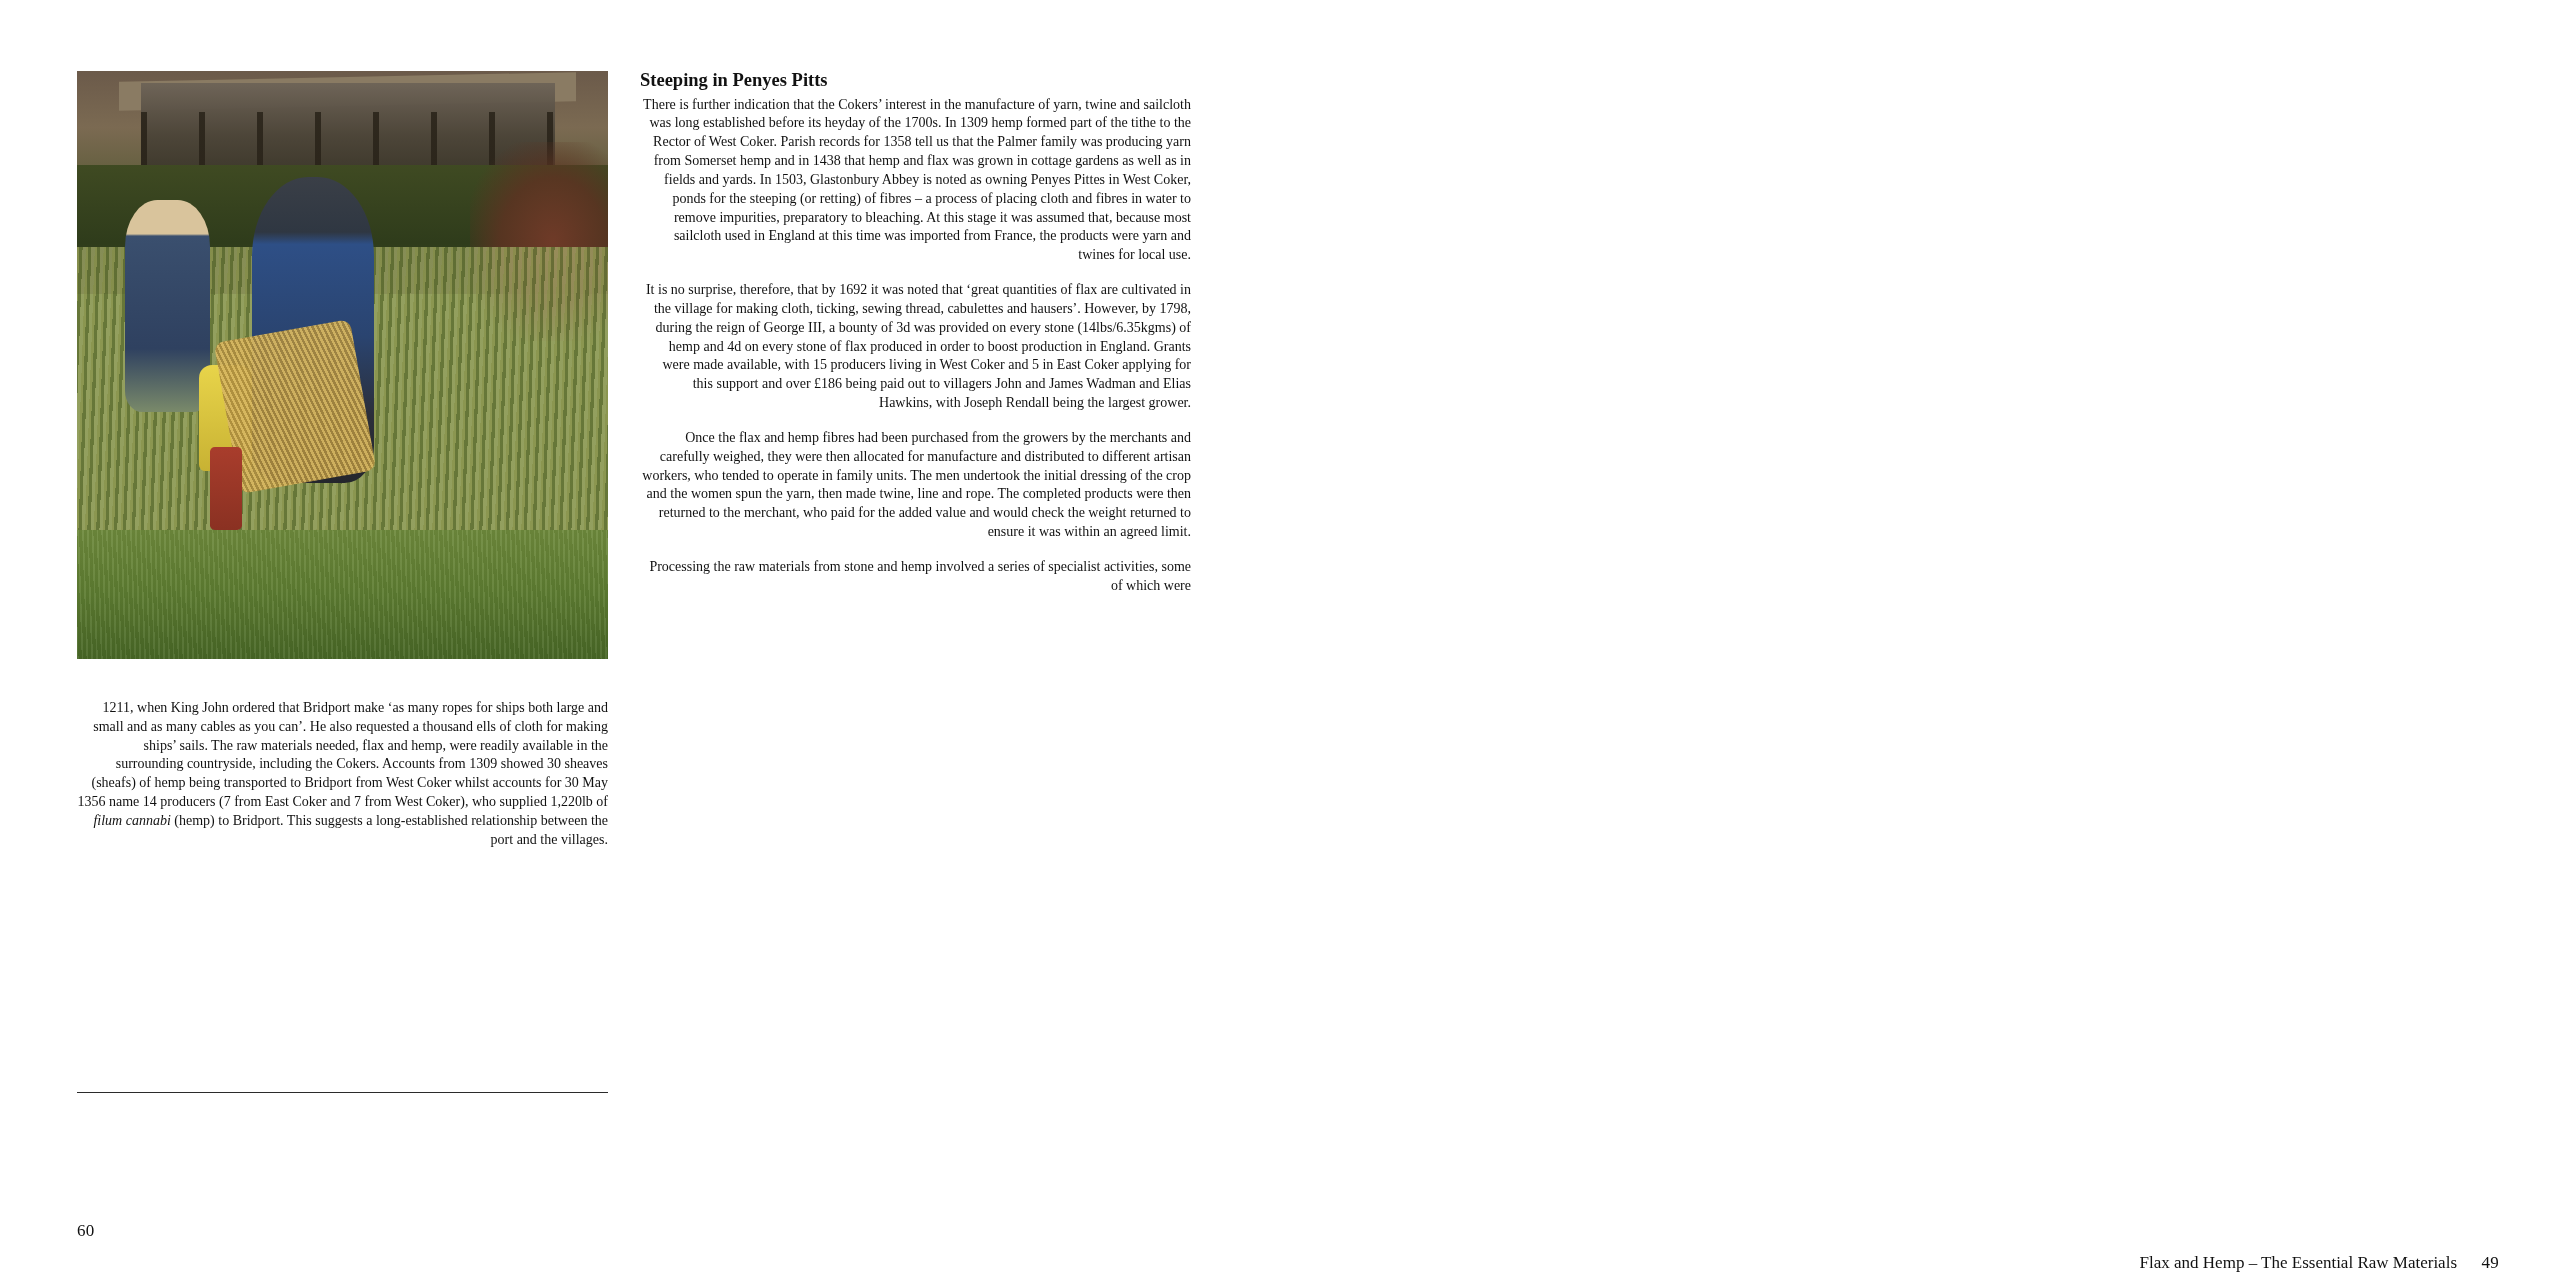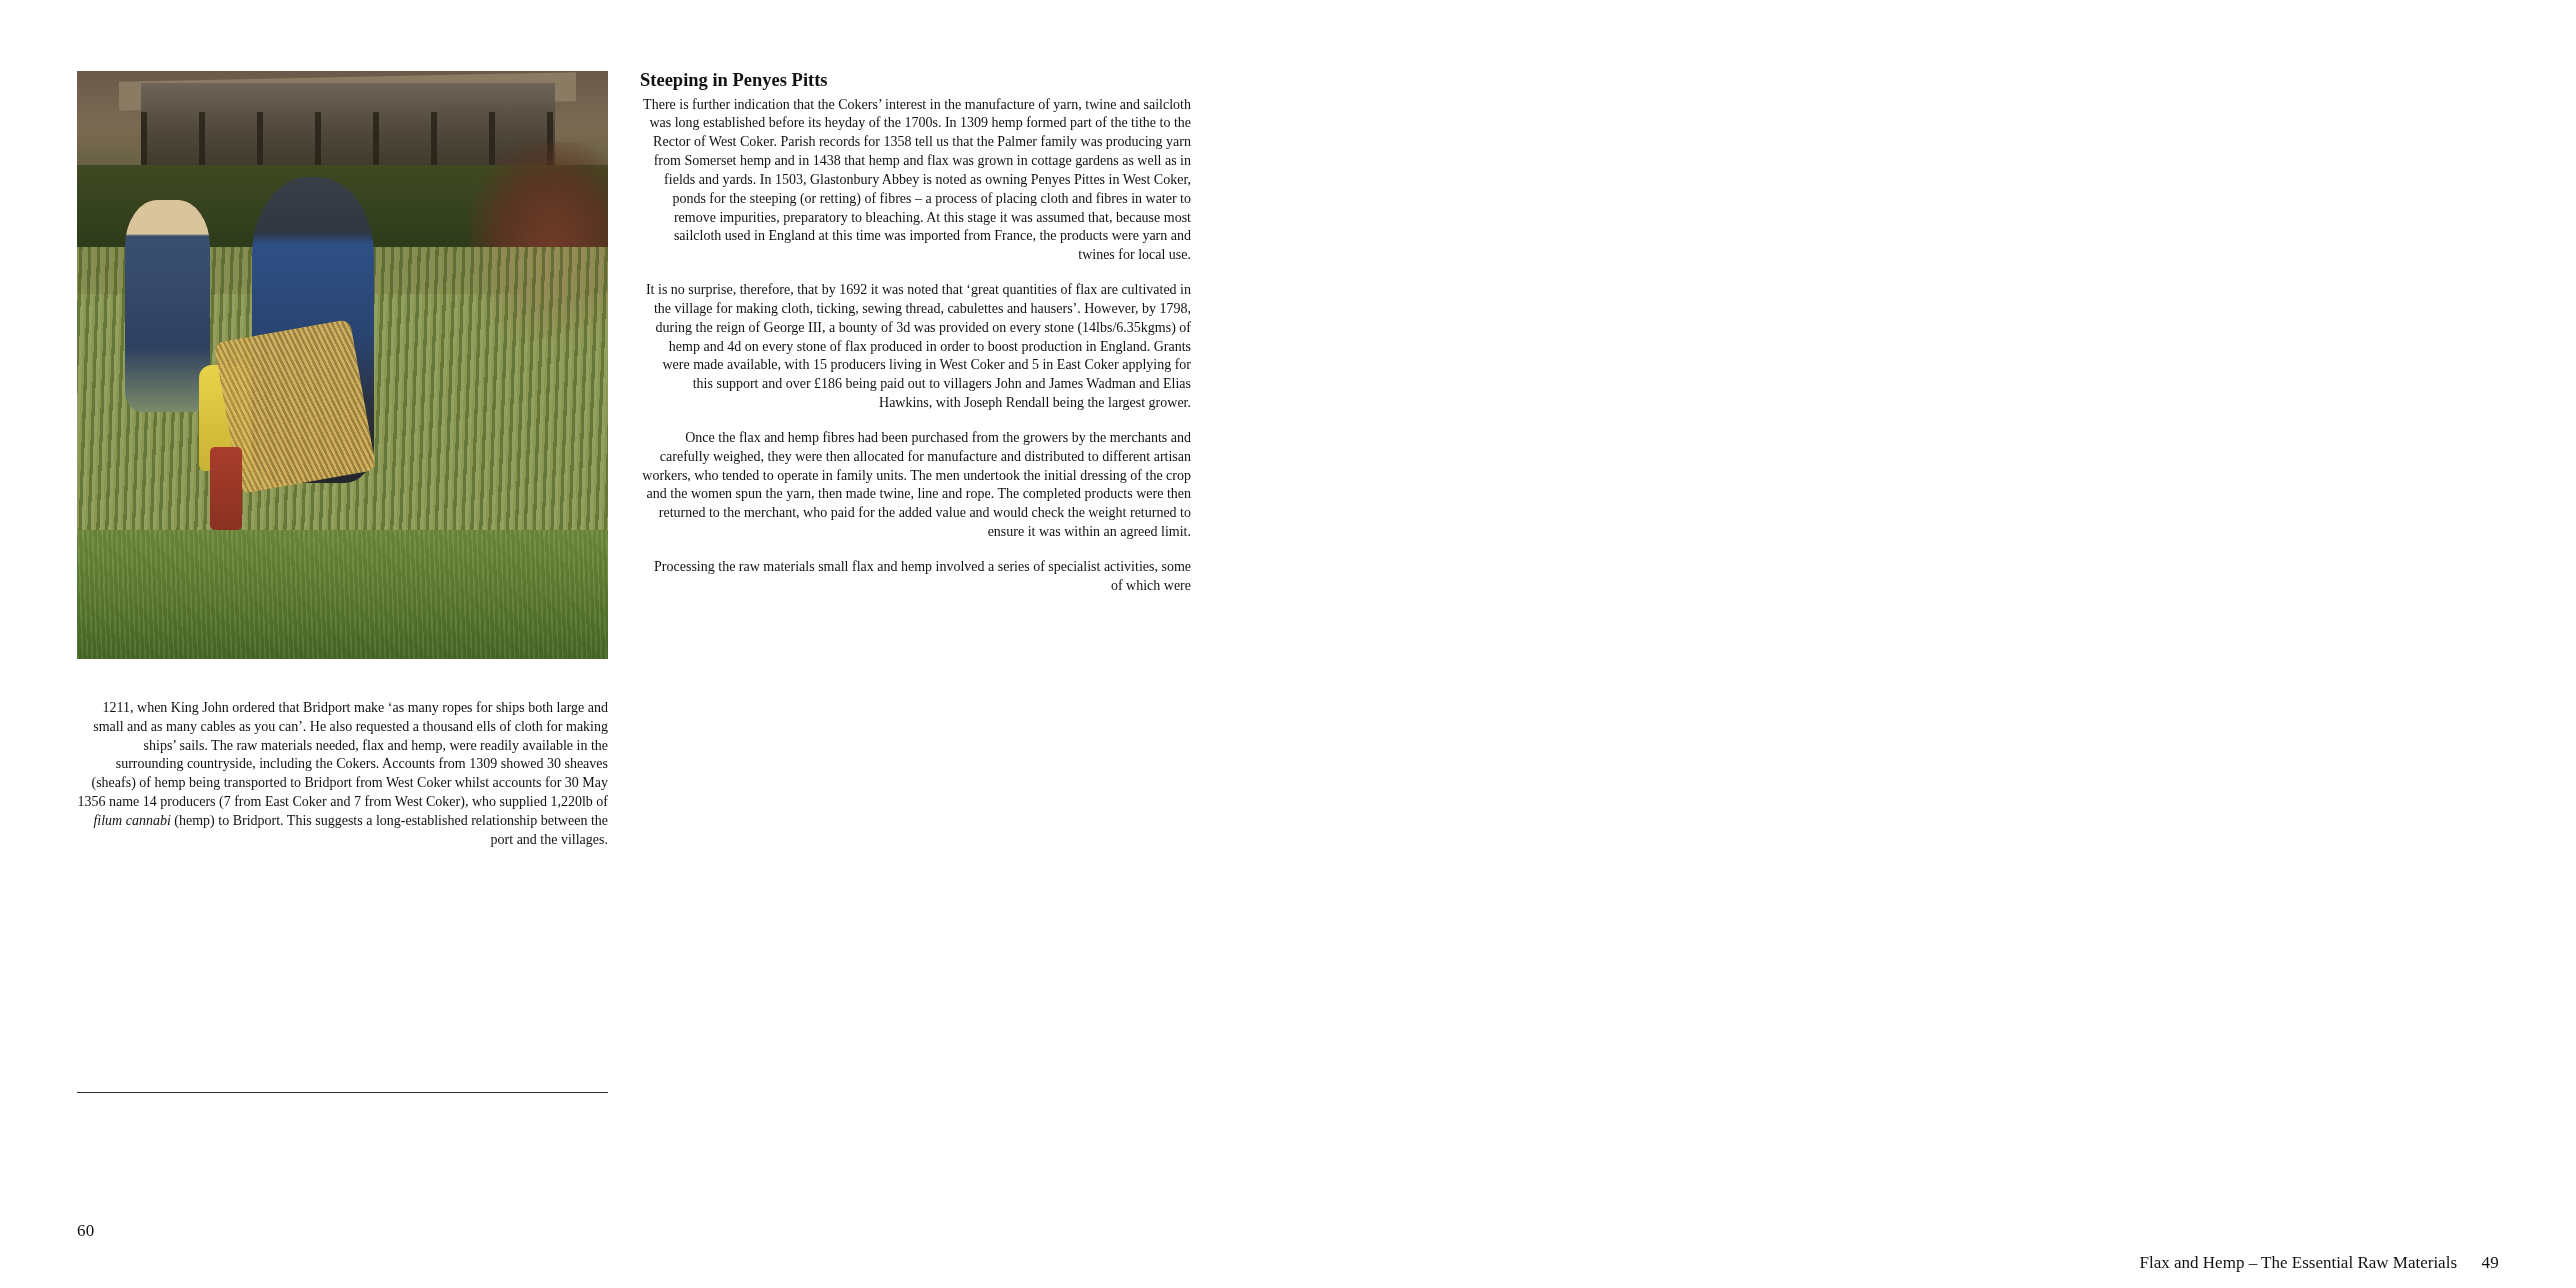--- a/index.html
+++ b/index.html
@@ -230,21 +230,21 @@
 
     <div class="caption-rule"></div>
 
     <div class="folio folio-left">60</div>
 
     <div class="col-mid">
       <h3 class="sub">Steeping in Penyes Pitts</h3>
       <p class="body">There is further indication that the Cokers’ interest in the manufacture of yarn, twine and sailcloth was long established before its heyday of the 1700s. In 1309 hemp formed part of the tithe to the Rector of West Coker. Parish records for 1358 tell us that the Palmer family was producing yarn from Somerset hemp and in 1438 that hemp and flax was grown in cottage gardens as well as in fields and yards. In 1503, Glastonbury Abbey is noted as owning Penyes Pittes in West Coker, ponds for the steeping (or retting) of fibres – a process of placing cloth and fibres in water to remove impurities, preparatory to bleaching. At this stage it was assumed that, because most sailcloth used in England at this time was imported from France, the products were yarn and twines for local use.</p>
       <p class="body">It is no surprise, therefore, that by 1692 it was noted that ‘great quantities of flax are cultivated in the village for making cloth, ticking, sewing thread, cabulettes and hausers’. However, by 1798, during the reign of George III, a bounty of 3d was provided on every stone (14lbs/6.35kgms) of hemp and 4d on every stone of flax produced in order to boost production in England. Grants were made available, with 15 producers living in West Coker and 5 in East Coker applying for this support and over £186 being paid out to villagers John and James Wadman and Elias Hawkins, with Joseph Rendall being the largest grower.</p>
       <p class="body">Once the flax and hemp fibres had been purchased from the growers by the merchants and carefully weighed, they were then allocated for manufacture and distributed to different artisan workers, who tended to operate in family units. The men undertook the initial dressing of the crop and the women spun the yarn, then made twine, line and rope. The completed products were then returned to the merchant, who paid for the added value and would check the weight returned to ensure it was within an agreed limit.</p>
-      <p class="body">Processing the raw materials small flax and hemp involved a series of specialist activities, some of which were</p>
+      <p class="body">Processing the raw materials from stone and hemp involved a series of specialist activities, some of which were</p>
     </div>
 
   </div>
 
   <div class="page page-right">
 
     <div class="running-head">Flax and Hemp – The Essential Raw Materials</div>
     <div class="folio folio-right">49</div>
 
   </div>

